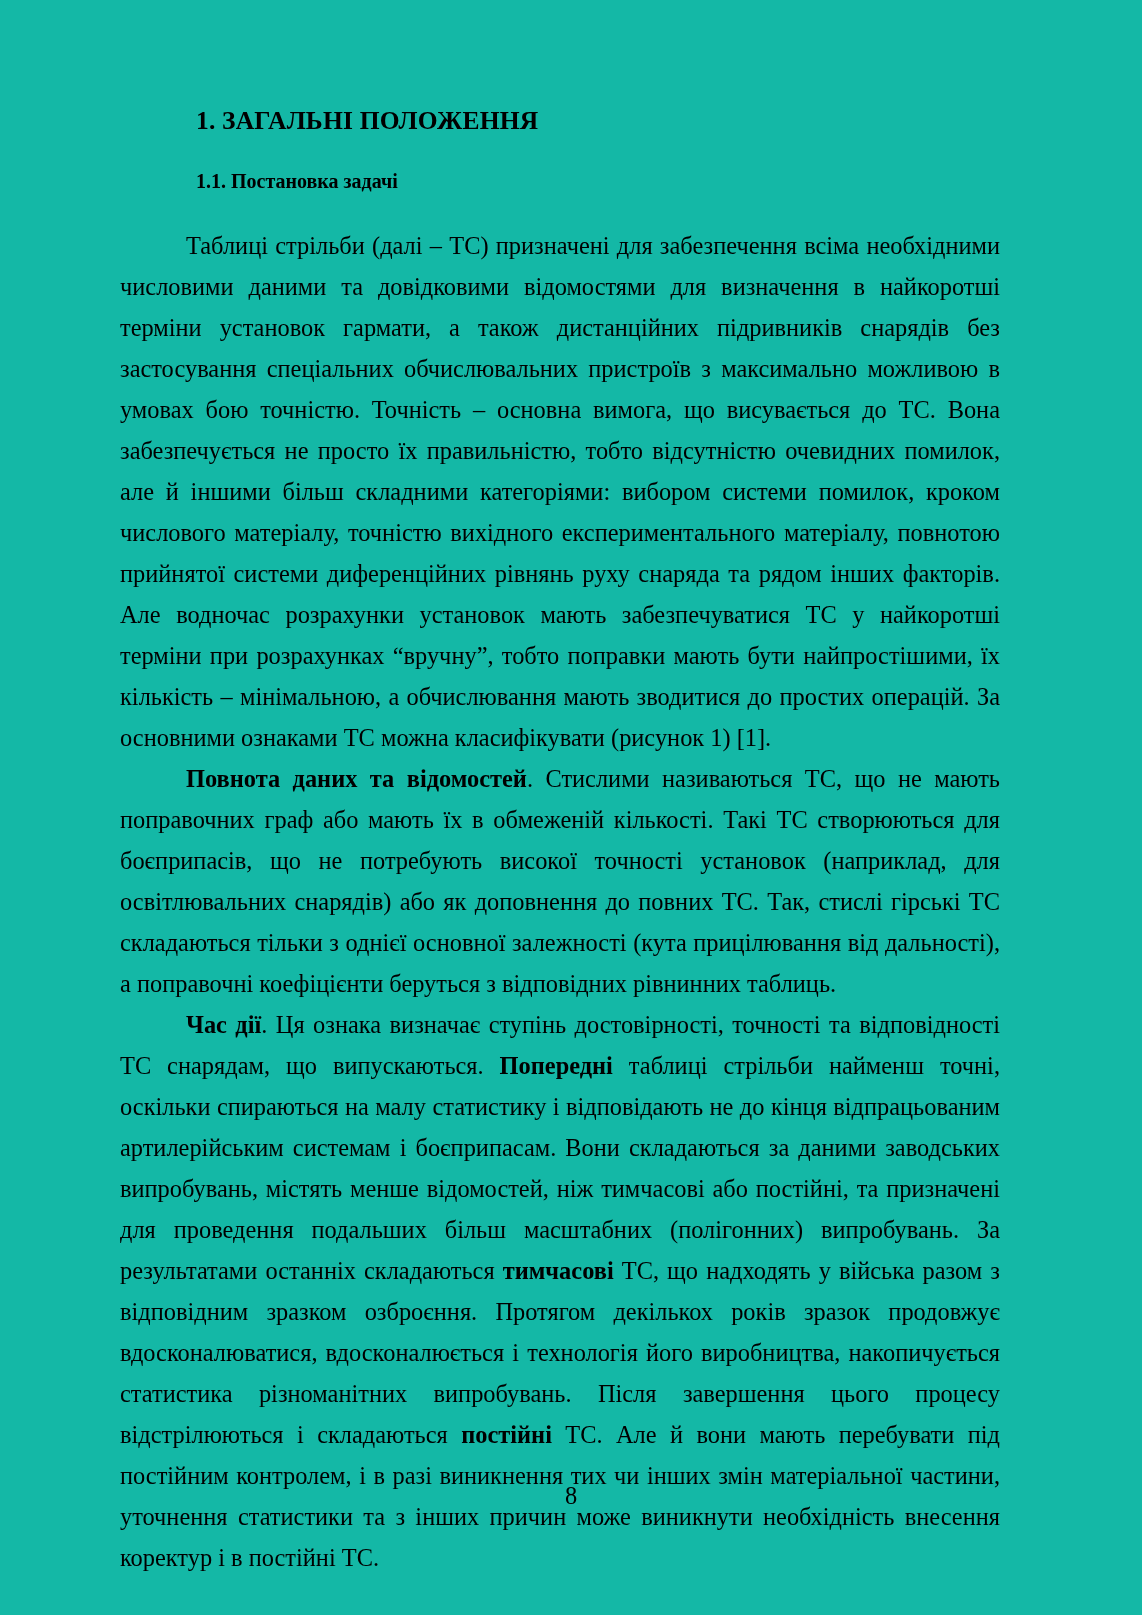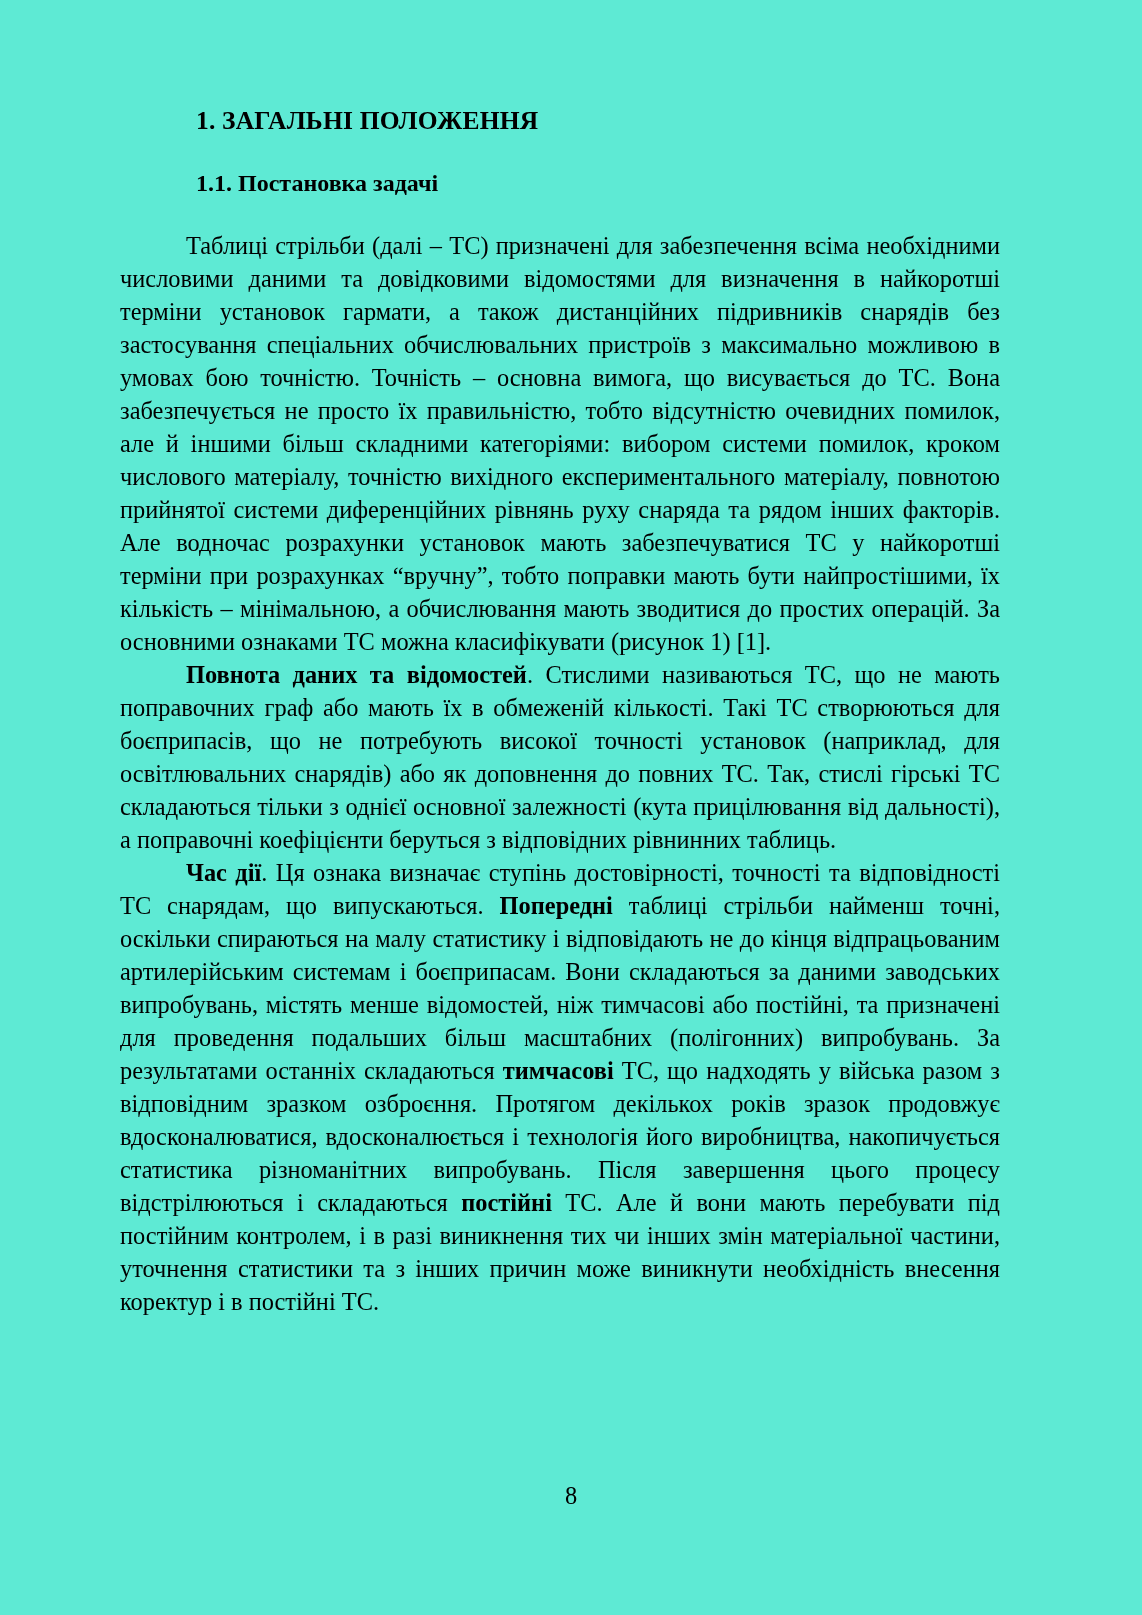--- a/index.html
+++ b/index.html
@@ -6,51 +6,51 @@
   html, body {
     margin: 0;
     padding: 0;
     background: #ffffff;
   }
   .page {
     position: relative;
     width: 1142px;
     height: 1615px;
     margin: 0 auto;
-    background: #5eead4;
+    background: #14b8a6;
     font-family: "Liberation Serif", "DejaVu Serif", serif;
     color: #000000;
     overflow: hidden;
   }
   .content {
     position: absolute;
     left: 120px;
     top: 0;
     width: 880px;
   }
   .h1 {
     font-size: 25.5px;
     font-weight: bold;
     line-height: 1.2;
     margin: 0;
     padding-top: 106px;
     text-indent: 76px;
     letter-spacing: 0.2px;
   }
   .h2 {
-    font-size: 24px;
+    font-size: 20px;
     font-weight: bold;
     line-height: 1.2;
     margin: 0;
     padding-top: 32px;
     text-indent: 76px;
   }
   p.body {
     font-size: 24.4px;
-    line-height: 33px;
+    line-height: 41px;
     margin: 0;
     text-align: justify;
     text-justify: inter-word;
     text-indent: 66px;
     hyphens: none;
   }
   p.first {
     margin-top: 32px;
   }
   .b { font-weight: bold; }

